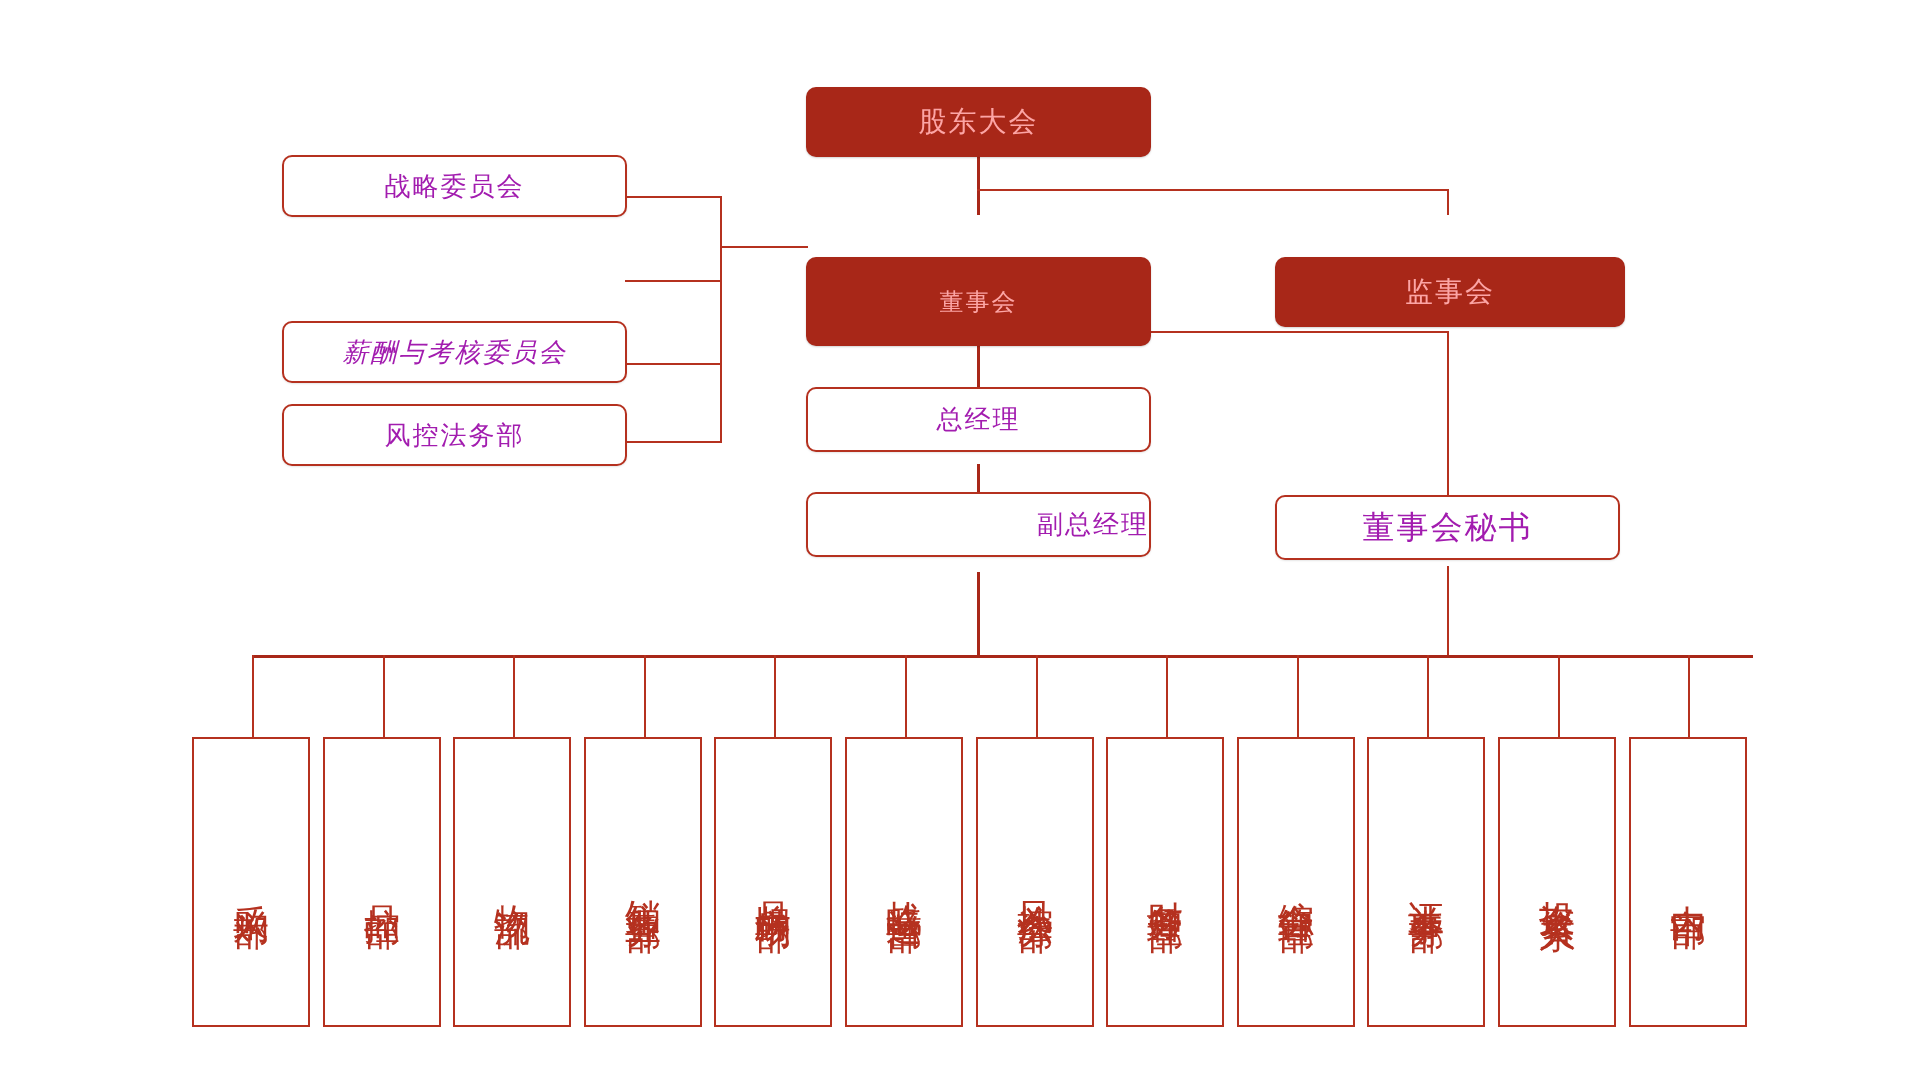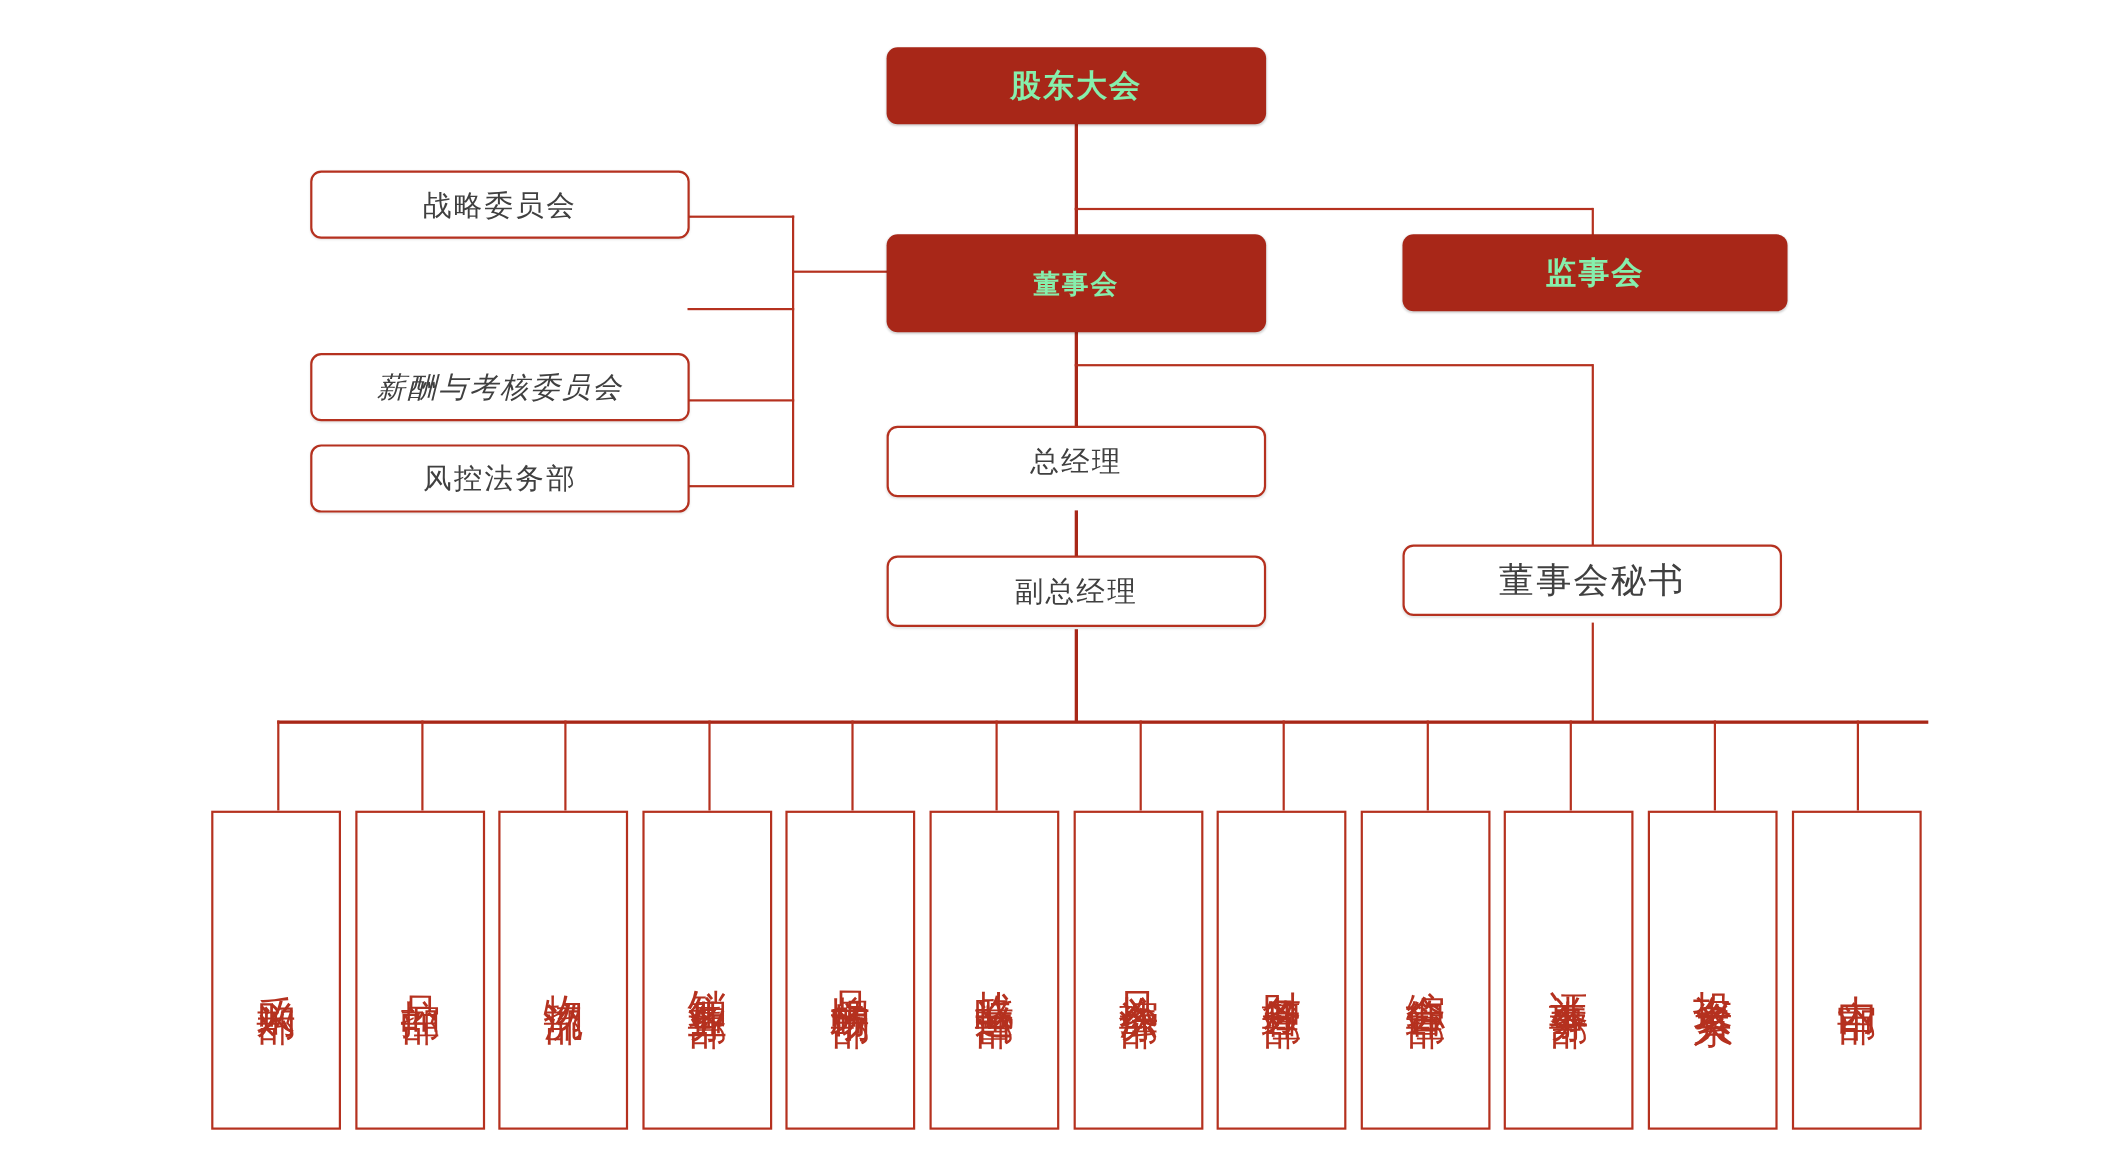--- a/index.html
+++ b/index.html
@@ -23,30 +23,31 @@
     position: absolute;
     box-sizing: border-box;
     display: flex;
     align-items: center;
     justify-content: center;
     text-align: center;
   }
 
   .node-filled {
     background: #A82718;
-    color: #86efac;
+    color: #fca5a5;
     border-radius: 10px;
-    font-weight: bold;
+    font-weight: normal;
     letter-spacing: 2px;
     box-shadow: 0 1px 2px rgba(0,0,0,0.18);
+    margin-top: 44px;
   }
 
   .node-outline {
     background: #ffffff;
-    color: #404040;
+    color: #a21caf;
     border: 2px solid #B5311F;
     border-radius: 10px;
     letter-spacing: 2px;
     box-shadow: 0 1px 2px rgba(0,0,0,0.10);
   }
 
   .node-dept {
     background: #ffffff;
     color: #B5311F;
     border: 2px solid #B5311F;
@@ -134,21 +135,21 @@
   </div>
 
   <div class="node node-outline" style="left:282px; top:404px; width:345px; height:62px; font-size:26px;">
     <span>风控法务部</span>
   </div>
 
   <div class="node node-outline" style="left:806px; top:387px; width:345px; height:65px; font-size:26px;">
     <span>总经理</span>
   </div>
 
-  <div class="node node-outline" style="left:806px; top:505px; width:345px; height:65px; font-size:26px;">
+  <div class="node node-outline" style="left:806px; top:492px; width:345px; height:65px; font-size:26px;justify-content:flex-end;">
     <span>副总经理</span>
   </div>
 
   <div class="node node-outline" style="left:1275px; top:495px; width:345px; height:65px; font-size:32px;">
     <span>董事会秘书</span>
   </div>
 
   <div class="node node-dept" style="left:192px; top:737px; width:118px; height:290px; font-size:36px;">
     <span>采购部</span>
   </div>

